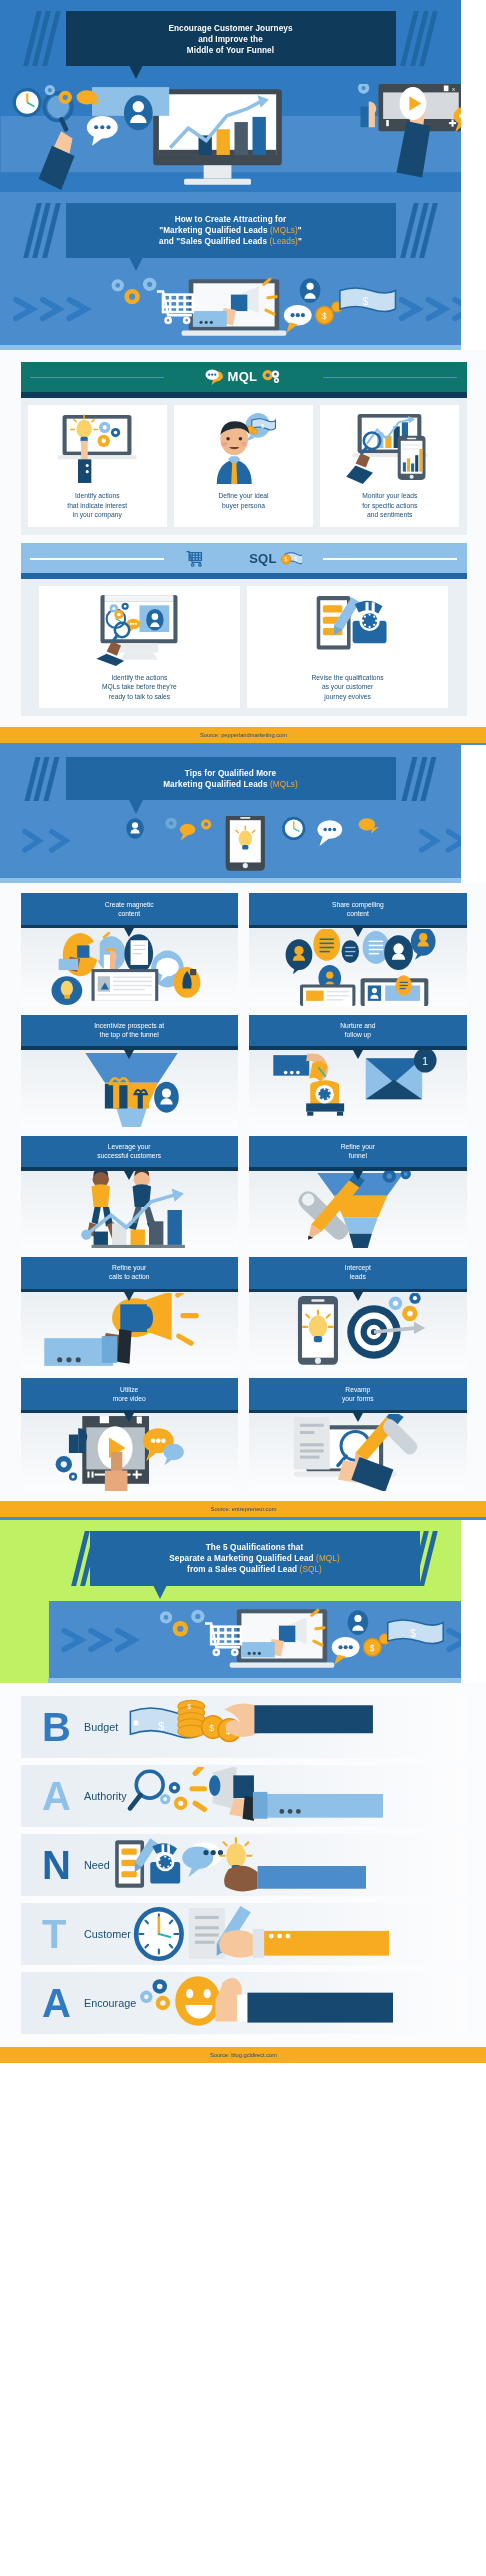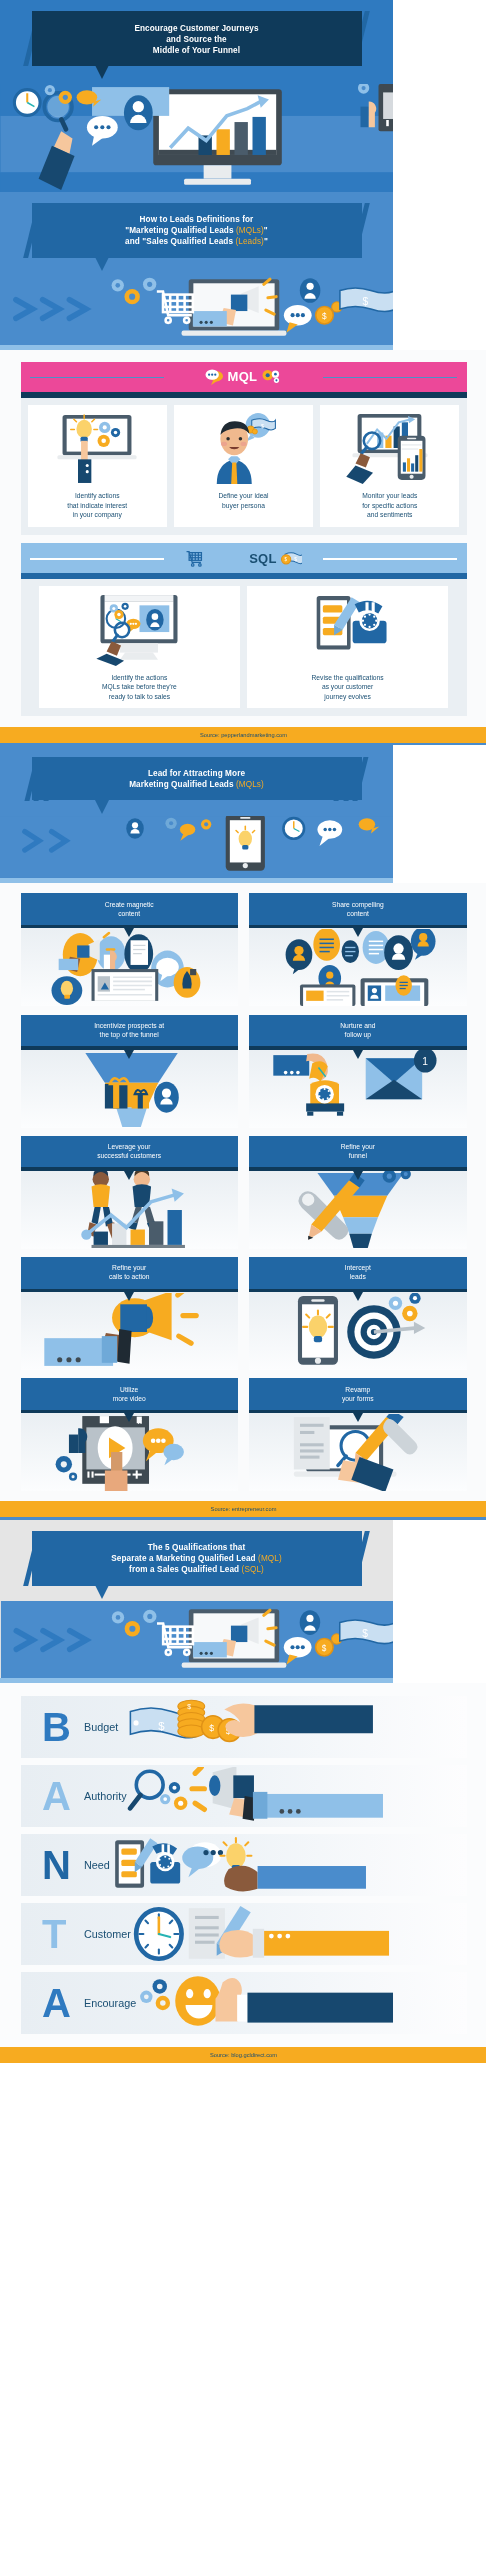--- a/index.html
+++ b/index.html
@@ -7,21 +7,21 @@
   html,body { background:#ffffff; }
   body {
     width:487px;
     font-family:"Liberation Sans", sans-serif;
     color:#1a4f73;
     -webkit-font-smoothing:antialiased;
   }
   .page { width:487px; position:relative; overflow:hidden; }
 
   
-  .hero { position:relative; width:393px; background:#4a8ccc; overflow:hidden; }
+  .hero { position:relative; width:461px; background:#4a8ccc; overflow:hidden; }
   .banner-wrap { position:relative; padding:11.3px 0 0 0; }
   .banner {
     position:relative; margin:0 auto; width:330px;
     background:#0f3a5a; color:#fff; text-align:center;
     padding:11.3px 9.3px 10.3px; line-height:1.35;
   }
   .banner.mid { background:#2167a4; }
   .banner h1 { font-size:8.2px; font-weight:bold; letter-spacing:0.1px; }
   .banner h1 .line { display:block; }
   .banner .accent { color:#f5ab23; font-weight:normal; }
@@ -48,21 +48,21 @@
   .slashes.right span:nth-child(3){ right:24px;}
 
   
   .illus { position:relative; width:487px; }
   .illus svg { display:block; width:487px; }
 
   
   .defs-wrap { background:#fafbfc; padding:11.3px 0 2.1px; }
   .def-block { width:446px; margin:0 auto 8.2px; }
   .def-head { position:relative; height:30px; display:flex; align-items:center; justify-content:center; gap:4.1px; }
-  .def-head.mql { background:#ec4899; }
+  .def-head.mql { background:#0f766e; }
   .def-head.sql { background:#8fc0e8; }
   .def-head .rule { position:absolute; top:15px; height:1.5px; }
   .def-head.mql .rule { background:#4d90c8; }
   .def-head.sql .rule { background:#ffffff; }
   .def-head .rule.l { left:9.3px; width:134px; }
   .def-head .rule.r { right:9.3px; width:134px; }
   .def-title { font-size:13px; font-weight:bold; letter-spacing:0.3px; z-index:2; }
   .def-head.mql .def-title { color:#ffffff; }
   .def-head.sql .def-title { color:#1a4f73;margin-left:42px; }
   .def-underbar { height:6.2px; }
@@ -118,21 +118,21 @@
           <span></span>
         </div>
       <div class="slashes right">
           <span></span>
           <span></span>
           <span></span>
         </div>
       <div class="banner">
         <h1>
           <span class="line">Encourage Customer Journeys</span>
-          <span class="line">and Source the</span>
+          <span class="line">and Improve the</span>
           <span class="line">Middle of Your Funnel</span>
         </h1>
       </div>
     </div>
 
     <div class="illus" style="margin-top:17.5px;">
       <svg viewBox="0 0 945 210" width="487" height="108">
         <rect x="0" y="0" width="945" height="62" fill="#2f7ac0"></rect>
         <rect x="0" y="62" width="945" height="110" fill="#4a8ccc"></rect>
         <rect x="0" y="172" width="945" height="38" fill="#2f7ac0"></rect>
@@ -216,21 +216,21 @@
           <span></span>
           <span></span>
         </div>
       <div class="slashes right">
           <span></span>
           <span></span>
           <span></span>
         </div>
       <div class="banner mid">
         <h1>
-          <span class="line">How to Leads Definitions for</span>
+          <span class="line">How to Create Attracting for</span>
           <span class="line"><span>"Marketing Qualified Leads </span><span class="accent">(MQLs)</span><span>"</span></span>
           <span class="line"><span>and "Sales Qualified Leads </span><span class="accent">(Leads)</span><span>"</span></span>
         </h1>
       </div>
     </div>
 
     <div class="illus" style="margin-top:15.5px;">
       <svg viewBox="0 0 945 140" width="487" height="72">
         <rect x="0" y="0" width="945" height="140" fill="#4a8ccc"></rect>
 
@@ -538,21 +538,21 @@
           <span></span>
           <span></span>
         </div>
       <div class="slashes right">
           <span></span>
           <span></span>
           <span></span>
         </div>
       <div class="banner mid">
         <h1>
-          <span class="line">Lead for Attracting More</span>
+          <span class="line">Tips for Qualified More</span>
           <span class="line"><span>Marketing Qualified Leads </span><span class="accent">(MQLs)</span></span>
         </h1>
       </div>
     </div>
 
     <div class="illus" style="margin-top:15.5px;">
       <svg viewBox="0 0 945 120" width="487" height="62">
         <rect x="0" y="0" width="945" height="120" fill="#4a8ccc"></rect>
         <g fill="none" stroke="#2f7ac0" stroke-width="10" stroke-linecap="round">
           <polyline points="48,30 76,48 48,66"></polyline>
@@ -987,21 +987,21 @@
       </div>
 
     </div>
   </section>
 
   <div class="source-bar">
     <span class="txt">Source: entrepreneur.com</span>
   </div>
   <div class="source-rule"></div>
 
-  <section class="hero" style="background:#e5e5e5;">
+  <section class="hero" style="background:#bef264;padding-left:48px;">
     <div class="banner-wrap">
       <div class="slashes left">
           <span></span>
           <span></span>
           <span></span>
         </div>
       <div class="slashes right">
           <span></span>
           <span></span>
           <span></span>

